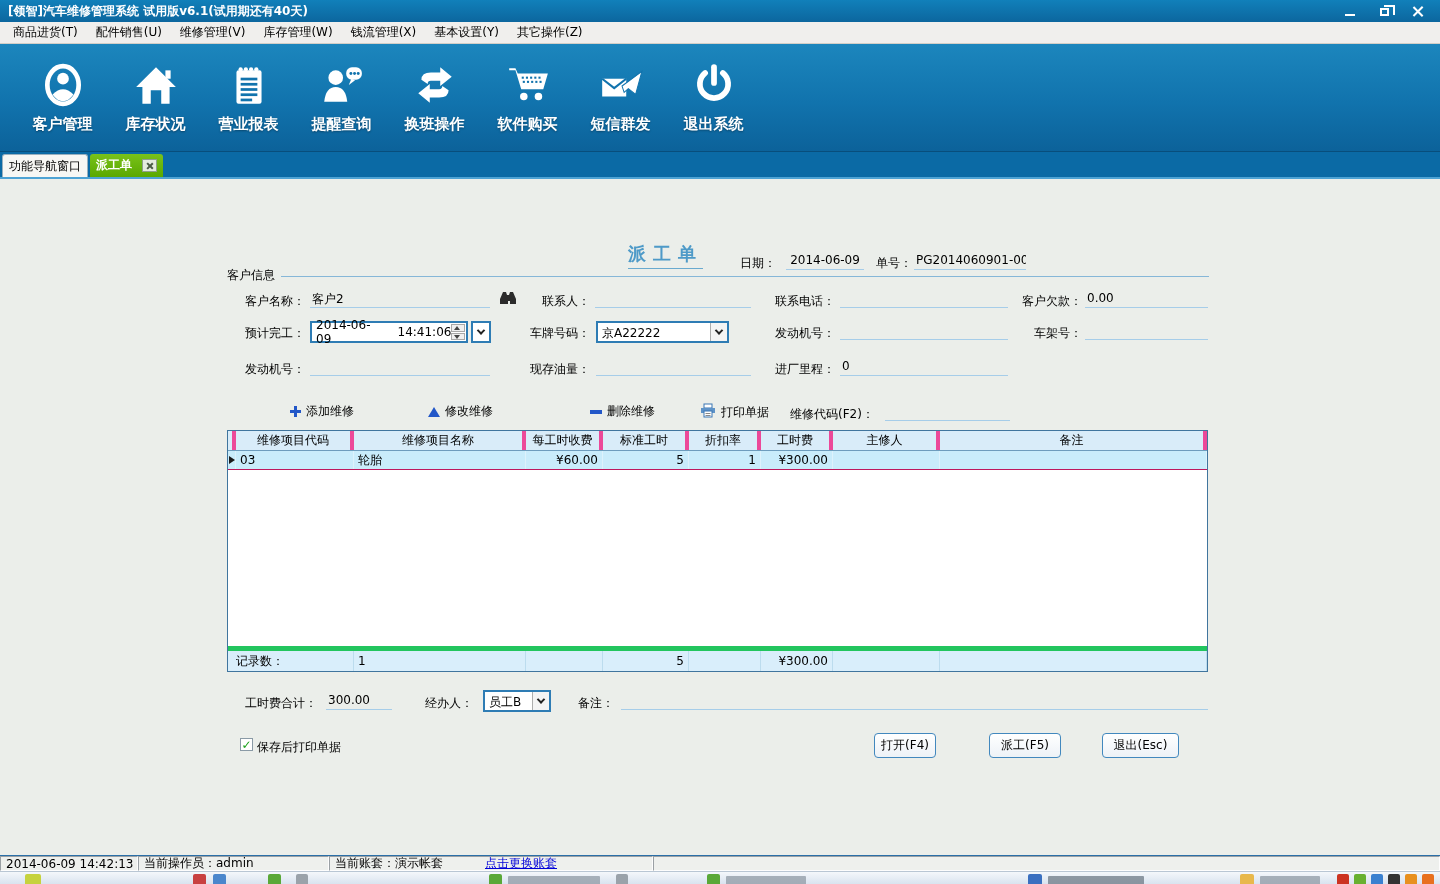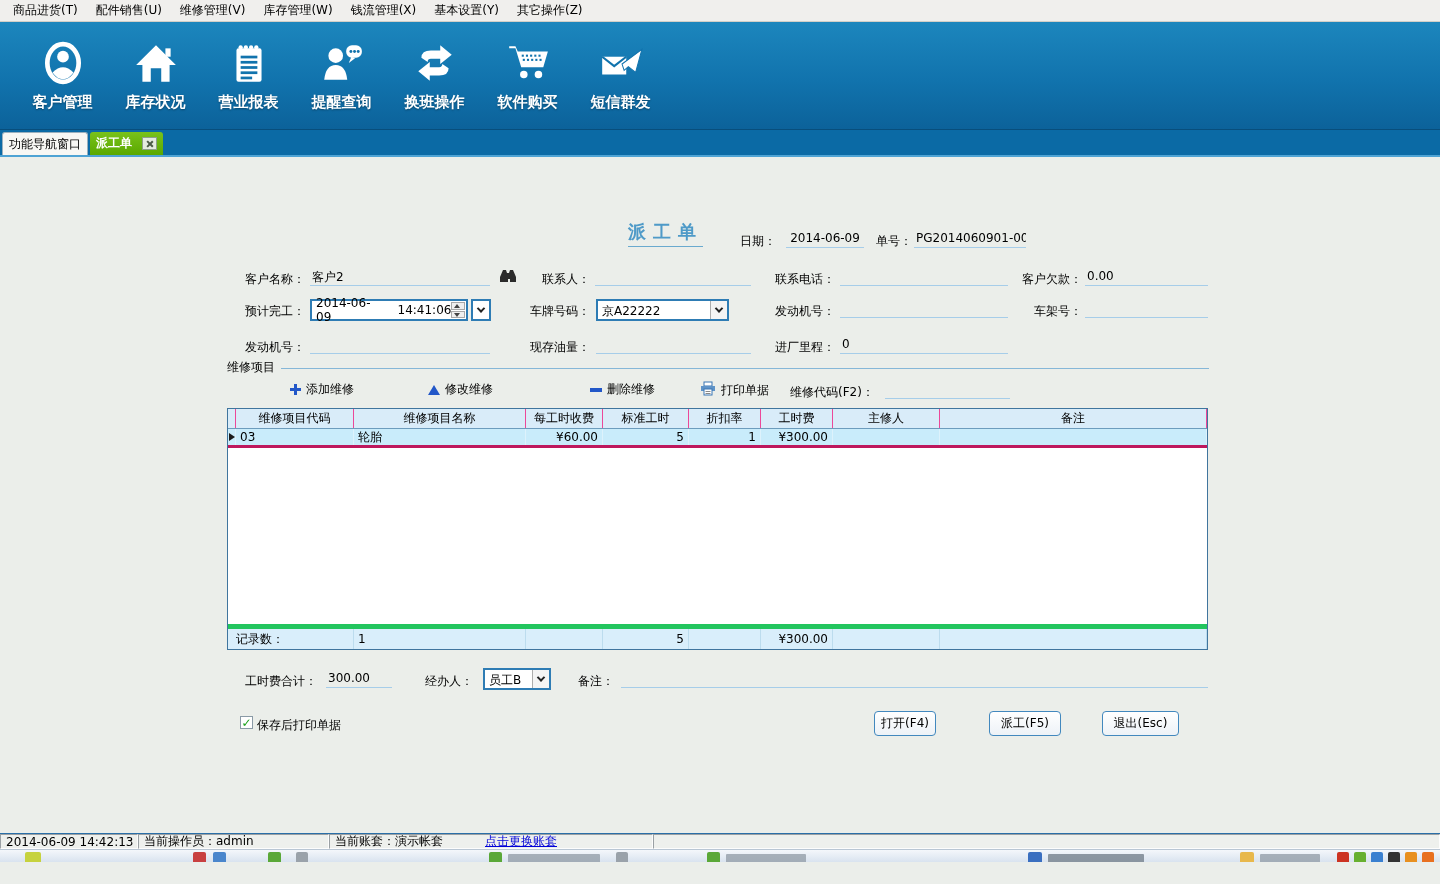--- a/index.html
+++ b/index.html
@@ -66,22 +66,22 @@
   .abtn{position:absolute;display:flex;align-items:center;gap:5px;white-space:nowrap}
   .plus{width:11px;height:11px;position:relative}
   .plus::before{content:"";position:absolute;top:4px;left:0;width:11px;height:3px;background:#2257c8}
   .plus::after{content:"";position:absolute;left:4px;top:0;width:3px;height:11px;background:#2257c8}
   .tri{width:0;height:0;border-left:6px solid transparent;border-right:6px solid transparent;border-bottom:10px solid #2257c8}
   .minus{width:12px;height:4px;background:#2257c8}
 
   
   .grid{position:absolute;left:227px;top:251px;width:981px;height:242px;border:1px solid #40759e;background:#fff;display:flex;flex-direction:column}
   .ghead{display:flex;height:20px;background:#d9ecf9;border-bottom:1px solid #6d9cbd}
-  .ghead .gc{border-right:1px solid #ec4899;display:flex;align-items:center;justify-content:center;white-space:nowrap}
-  .grow{display:flex;height:19px;background:#c9ecfb;border-bottom:3px solid #be185d}
+  .ghead .gc{border-right:4px solid #ec4899;display:flex;align-items:center;justify-content:center;white-space:nowrap}
+  .grow{display:flex;height:19px;background:#c9ecfb;border-bottom:1px solid #be185d}
   .grow .gc{border-right:1px solid #ddf2fc;display:flex;align-items:center;padding:0 4px;white-space:nowrap}
   .gfill{flex:1;background:#fff}
   .gfoot{display:flex;height:25px;background:#d9eefb;border-top:5px solid #22c55e}
   .gfoot .gc{border-right:1px solid #bcdcee;display:flex;align-items:center;padding:0 4px;white-space:nowrap}
   .cwm{width:8px}.cw0{width:118px}.cw1{width:172px}.cw2{width:77px}.cw3{width:86px}
   .cw4{width:72px}.cw5{width:72px}.cw6{width:107px}.cw7{flex:1}
   .cfl{width:126px;padding-left:8px!important}
   .num{justify-content:flex-end!important}
   .marker{width:0;height:0;border-top:4px solid transparent;border-bottom:4px solid transparent;border-left:6px solid #1a1a1a;margin-left:1px}
 
@@ -99,20 +99,34 @@
   
   .taskbar{height:13px;background:linear-gradient(#f4f7fb,#d9e3ef);border-top:1px solid #b9c6d4;position:relative;overflow:hidden}
   .tchip{position:absolute;top:2px;height:14px;border-radius:2px}
   .tbar{position:absolute;top:4px;height:9px;background:#8f9aa4;border-radius:1px;opacity:.75}
 </style>
 </head>
 <body>
 
 <div class="app">
 
+  <div class="titlebar">
+    <span class="title">[领智]汽车维修管理系统 试用版v6.1(试用期还有40天)</span>
+    <div class="winbtns">
+      <span class="wb">
+          <i class="glyph-min"></i>
+        </span>
+      <span class="wb">
+          <i class="glyph-restore"></i>
+        </span>
+      <span class="wb">
+          <i class="glyph-close"></i>
+        </span>
+    </div>
+  </div>
 
   <div class="menubar">
     <span class="menu-item">商品进货(T)</span>
     <span class="menu-item">配件销售(U)</span>
     <span class="menu-item">维修管理(V)</span>
     <span class="menu-item">库存管理(W)</span>
     <span class="menu-item">钱流管理(X)</span>
     <span class="menu-item">基本设置(Y)</span>
     <span class="menu-item">其它操作(Z)</span>
   </div>
@@ -202,20 +216,29 @@
     <div class="tool">
       <span class="ticon">
         <svg width="46" height="46" viewBox="0 0 44 44">
             <rect x="4" y="16" width="23" height="17" fill="#fff"></rect>
             <path d="M4 16 l11.5 9 L27 16" stroke="#1173ad" stroke-width="2" fill="none"></path>
             <path fill="#fff" stroke="#1173ad" stroke-width="1" d="M23 23 L42 9 36 31 29 25.5 25 29z"></path>
           </svg>
       </span>
       <span class="tlabel">短信群发</span>
     </div>
+    <div class="tool">
+      <span class="ticon">
+        <svg width="46" height="46" viewBox="0 0 44 44">
+            <path d="M22 5 v15" stroke="#fff" stroke-width="5.5" stroke-linecap="round"></path>
+            <path d="M13.5 10.5 a13.5 13.5 0 1 0 17 0" fill="none" stroke="#fff" stroke-width="5.5" stroke-linecap="round"></path>
+          </svg>
+      </span>
+      <span class="tlabel">退出系统</span>
+    </div>
   </div>
 
   <div class="tabstrip">
     <div class="tab inactive">
       <span>功能导航窗口</span>
     </div>
     <div class="tab active">
       <span>派工单</span>
       <span class="tabclose"></span>
     </div>
@@ -223,20 +246,24 @@
 
   <div class="content">
 
     <div class="form-title">派工单</div>
 
     <span class="lbl" style="left:740px;top:76px">日期：</span>
     <span class="uin center" style="left:786px;top:72px;width:78px">2014-06-09</span>
     <span class="lbl" style="left:876px;top:76px">单号：</span>
     <span class="uin center" style="left:914px;top:72px;width:112px">PG2014060901-0001</span>
 
+    <div class="group" style="top:88px">
+      <span>客户信息</span>
+      <span class="gline"></span>
+    </div>
 
     <span class="lbl" style="left:245px;top:114px">客户名称：</span>
     <span class="uin" style="left:310px;top:110px;width:180px">客户2</span>
     <span class="bino">
       <svg width="18" height="15" viewBox="0 0 18 15">
           <path fill="#2b2b2b" d="M1 9 L4 2 h3 l1 3 h2 l1-3 h3 l3 7 v5 h-6 v-3 h-2 v3 H1z"></path>
           <rect x="2" y="10" width="5" height="4" rx="1.5" fill="#2b2b2b"></rect>
           <rect x="11" y="10" width="5" height="4" rx="1.5" fill="#2b2b2b"></rect>
         </svg>
     </span>
@@ -273,24 +300,20 @@
     <span class="lbl" style="left:1034px;top:146px">车架号：</span>
     <span class="uin" style="left:1085px;top:142px;width:123px"></span>
 
     <span class="lbl" style="left:245px;top:182px">发动机号：</span>
     <span class="uin" style="left:310px;top:178px;width:180px"></span>
     <span class="lbl" style="left:530px;top:182px">现存油量：</span>
     <span class="uin" style="left:596px;top:178px;width:155px"></span>
     <span class="lbl" style="left:775px;top:182px">进厂里程：</span>
     <span class="uin" style="left:840px;top:178px;width:168px">0</span>
 
-    <div class="group" style="top:202px">
-      <span>维修项目</span>
-      <span class="gline"></span>
-    </div>
 
     <div class="abtn" style="left:290px;top:224px">
       <span class="plus"></span>
       <span>添加维修</span>
     </div>
     <div class="abtn" style="left:428px;top:224px">
       <span class="tri"></span>
       <span>修改维修</span>
     </div>
     <div class="abtn" style="left:590px;top:224px">

